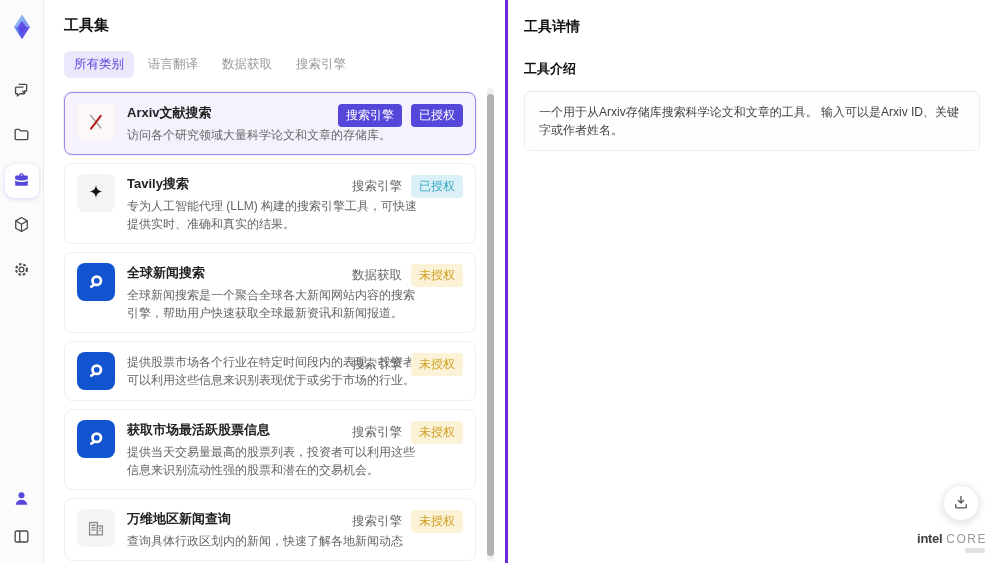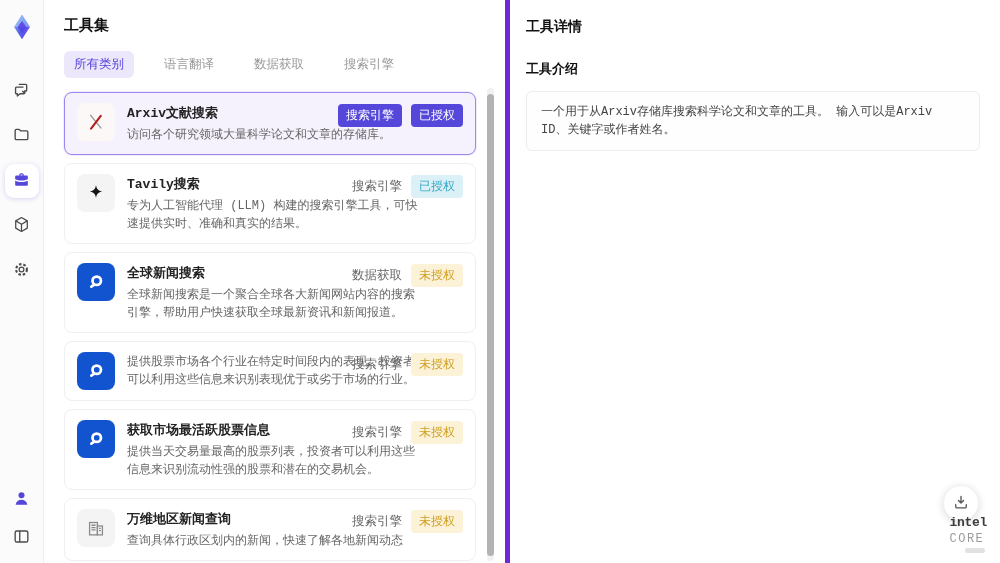--- a/index.html
+++ b/index.html
@@ -1,19 +1,19 @@
 <!DOCTYPE html>
 <html style="--accent: #5647db; --selected-card-bg: #f6f2fd; --selected-card-border: #9d86ef; --authorized-bg: #dcf1f7; --authorized-text: #38a8c5; --unauthorized-bg: #fcf2d7; --unauthorized-text: #cf9f21; --tool-icon-blue: #1254d0; --arxiv-red: #b31b1b;"><head>
 <meta charset="utf-8">
 <style>
   * { margin: 0; padding: 0; box-sizing: border-box; }
   html, body { width: 1000px; height: 563px; overflow: hidden; background: #fff; }
   body { font-family: "Liberation Sans", "DejaVu Sans", sans-serif; color: #222; }
 
-  .app { display: flex; width: 1000px; height: 563px; background: #fff; font-family: Liberation Mono, monospace; }
+  .app { display: flex; width: 1000px; height: 563px; background: #fff; }
 
   
   .sidebar {
     width: 44px; height: 100%; background: #fbfbfb; border-right: 1px solid #ececec;
     display: flex; flex-direction: column; align-items: center; padding: 10px 0 10px;
     flex-shrink: 0;
   }
   .logo { width: 30px; height: 34px; margin-bottom: 30px; display: flex; align-items: center; justify-content: center; }
   .side-nav { display: flex; flex-direction: column; align-items: center; gap: 11px; }
   .side-btn {
@@ -23,21 +23,21 @@
   .side-btn svg { width: 19px; height: 19px; }
   .side-btn.active { background: #fff; box-shadow: 0 1px 5px rgba(90,70,220,.22); color: var(--accent); }
   .side-spacer { flex: 1; }
   .side-bottom { display: flex; flex-direction: column; align-items: center; gap: 8px; }
   .side-bottom .side-btn.user { color: var(--accent); }
   .side-bottom .side-btn { width: 30px; height: 30px; }
 
   
   .tools-panel { width: 461px; flex-shrink: 0; position: relative; padding: 16px 0 0 20px; overflow: hidden; }
   .panel-title { font-size: 15px; font-weight: bold; color: #111; margin-bottom: 16px; }
-  .tabs { display: flex; align-items: center; gap: 20px; margin-bottom: 14px; }
+  .tabs { display: flex; align-items: center; gap: 4px; margin-bottom: 14px; }
   .tab { border: none; background: transparent; font-size: 12.5px; color: #999; cursor: pointer; padding: 5px 10px; border-radius: 6px; font-family: inherit; }
   .tab.active { background: #ece7fa; color: var(--accent); }
 
   .tool-list { width: 412px; }
   .tool-card {
     position: relative; display: flex; gap: 12px; background: #fff;
     border: 1px solid #efefef; border-radius: 8px; padding: 10px 12px; margin-bottom: 8px;
     cursor: pointer;
   }
   .tool-card.selected { background: var(--selected-card-bg); border: 1px solid var(--selected-card-border); box-shadow: 0 0 0 1px rgba(125,95,230,.12); }
@@ -56,21 +56,21 @@
   .badge-solid { background: var(--accent); color: #fff; font-size: 12px; padding: 3px 8px; border-radius: 4px; }
   .cat-text { font-size: 12.5px; color: #666; }
   .badge-light { font-size: 12px; padding: 3px 8px; border-radius: 4px; }
   .badge-light.authorized { background: var(--authorized-bg); color: var(--authorized-text); }
   .badge-light.unauthorized { background: var(--unauthorized-bg); color: var(--unauthorized-text); }
 
   .scroll-track { position: absolute; right: 11px; top: 88px; bottom: 2px; width: 7px; border-radius: 4px; background: #f1f1f1; }
   .scroll-thumb { position: absolute; right: 11px; top: 94px; height: 462px; width: 7px; border-radius: 4px; background: #b3b3b3; }
 
   
-  .detail-panel { flex: 1; border-left: 5px solid #6d28d9; padding: 18px 20px 16px 16px; position: relative; }
+  .detail-panel { flex: 1; border-left: 3px solid #6d28d9; padding: 18px 20px 16px 16px; position: relative; }
   .detail-title { font-size: 14px; font-weight: bold; color: #111; margin-bottom: 24px; }
   .section-heading { font-size: 13px; font-weight: bold; color: #111; margin-bottom: 13px; }
   .info-box {
     border: 1px solid #ececec; border-radius: 6px; background: #fefefe;
     padding: 11px 14px; font-size: 12px; color: #444; line-height: 1.5; margin-bottom: 26px;
   }
   .param-box { border: 1px solid #ececec; border-radius: 6px; background: #fefefe; padding: 12px 14px; }
   .param-header { display: flex; align-items: baseline; gap: 7px; }
   .param-name { font-size: 13px; font-weight: bold; color: #222; }
   .param-type { font-size: 11px; color: #999; }
@@ -78,21 +78,21 @@
   .param-desc { font-size: 12px; color: #555; margin-top: 9px; }
 
   
   .download-btn {
     position: absolute; right: 21px; bottom: 42px; width: 36px; height: 36px; border-radius: 50%;
     background: #fff; border: 1px solid #f0f0f0; box-shadow: 0 2px 8px rgba(0,0,0,.14);
     display: flex; align-items: center; justify-content: center; cursor: pointer; color: #555;
   }
   .download-btn svg { width: 18px; height: 18px; }
   .intel-badge { position: absolute; right: 13px; bottom: 10px; text-align: right; line-height: 1; }
-  .intel-row { display: flex; align-items: baseline; gap: 4px; justify-content: flex-end; flex-direction: column; }
+  .intel-row { display: flex; align-items: baseline; gap: 4px; justify-content: flex-end; }
   .intel-word { font-size: 13px; font-weight: bold; color: #3c3c3c; letter-spacing: -0.3px; }
   .core-word { font-size: 12px; color: #9a9a9a; letter-spacing: 1.5px; text-transform: uppercase; font-weight: 400; }
   .intel-sub { width: 20px; height: 5px; background: #e2e2e2; border-radius: 2px; margin: 3px 2px 0 auto; }
 </style>
 </head>
 <body>
 
 <div class="app">
 
   <aside class="sidebar">

